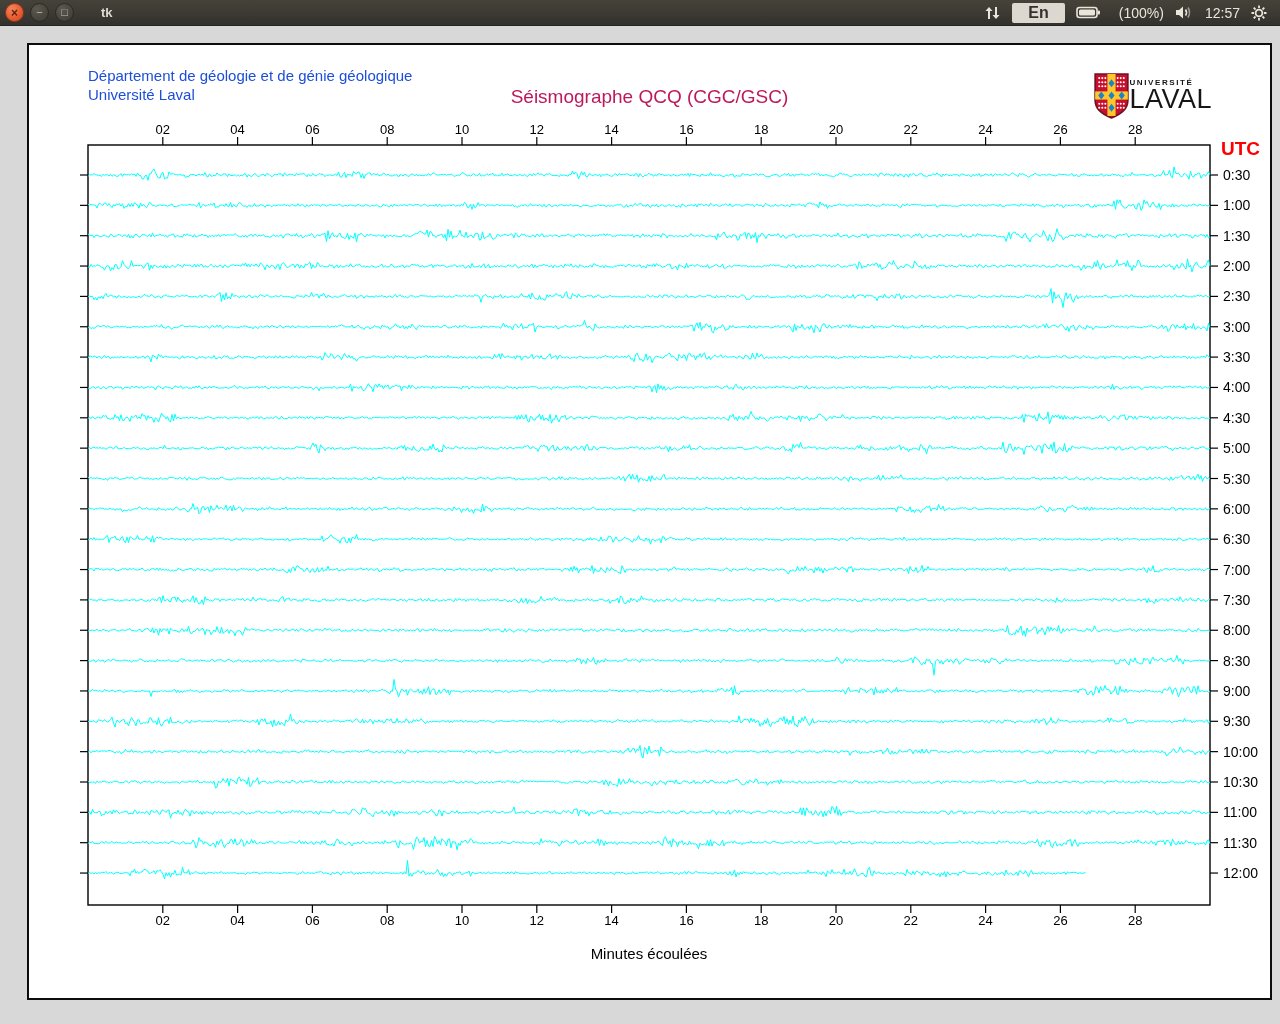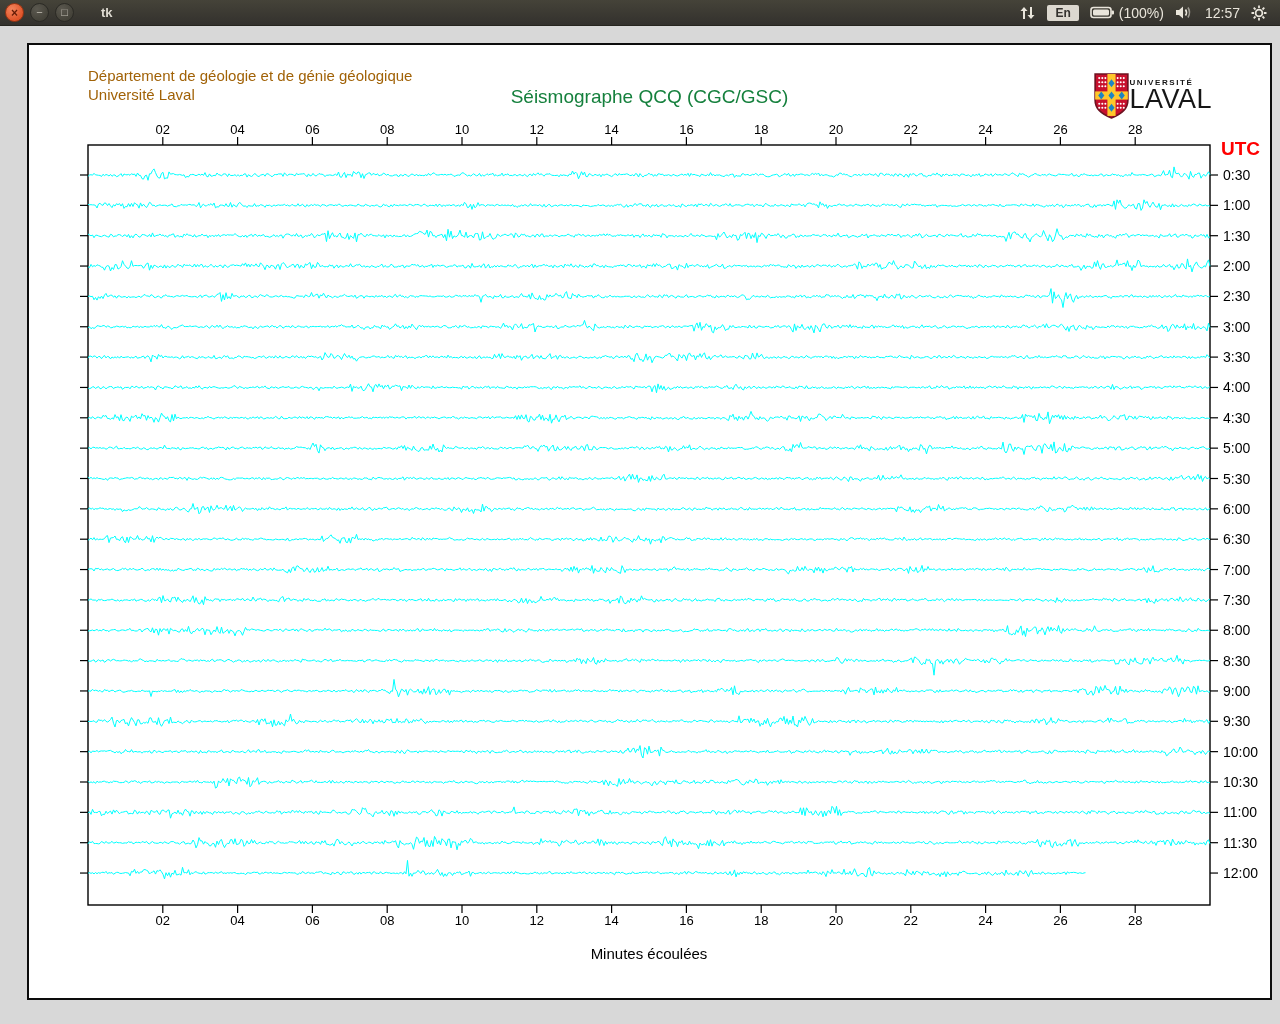--- a/index.html
+++ b/index.html
@@ -27,36 +27,36 @@
     background:radial-gradient(circle at 35% 30%, #f4845c, #e0552a 70%);
     border:1px solid #9c3513; color:#651c07; font-weight:bold; font-size:12px;
   }
   .wbtn.dim {
     background:radial-gradient(circle at 35% 30%, #5b584f, #434138 75%);
     border:1px solid #2b2a25; color:#c2beb3;
   }
   .win-title { margin-left:27px; color:#dfdbd2; font-weight:bold; font-size:13px; }
   .tray { margin-left:auto; display:flex; align-items:center; gap:11px; padding-right:13px;
           color:#e9e5db; font-size:14px; }
-  .kb-badge { background:#dcd8cf; color:#33312d; font-size:12px; font-weight:bold;
-              padding:1px 8px; border-radius:2px; }
+  .kb-badge { background:#dcd8cf; color:#33312d; font-size:16px; font-weight:bold;
+              padding:1px 16px; border-radius:2px; }
   .tray svg { display:block; }
 
   
   .window {
     position:absolute; left:27px; top:43px; width:1245px; height:957px;
     background:#ffffff; border:2px solid #0c0c0c;
   }
   .hdr-left {
     position:absolute; left:59px; top:21px;
-    font-size:15px; line-height:19px; color:#a16207;
+    font-size:15px; line-height:19px; color:#1d4ed8;
   }
   .chart-title {
     position:absolute; left:0; top:41px; width:100%;
-    text-align:center; font-size:19px; color:#15803d;
+    text-align:center; font-size:19px; color:#be185d;
   }
   .logo { position:absolute; right:58px; top:28px; display:flex; align-items:flex-start; }
   .logo-text { padding-top:5px; color:#161616; }
   .logo-univ { font-size:8px; letter-spacing:1.6px; font-weight:bold; }
   .logo-laval { font-size:27px; font-weight:normal; letter-spacing:0.5px; line-height:0.95; }
   #chart { position:absolute; left:0; top:0; }
 </style>
 </head>
 <body>
 
@@ -72,21 +72,21 @@
       <svg width="17" height="16" viewBox="0 0 17 16">
         <g stroke="#e9e5db" stroke-width="2" fill="#e9e5db">
           <path d="M5 14 V4" fill="none"></path>
             <path d="M1.5 6 L5 2 L8.5 6 Z" stroke="none"></path>
           <path d="M12 2 V12" fill="none"></path>
             <path d="M8.5 10 L12 14 L15.5 10 Z" stroke="none"></path>
         </g>
       </svg>
     </span>
     <span class="kb-badge">En</span>
-    <span style="display:flex;align-items:center;gap:4px;">
+    <span style="display:flex;align-items:center;gap:18px;">
       <span>
         <svg width="25" height="13" viewBox="0 0 25 13">
           <rect x="1" y="1.5" width="20" height="10" rx="2.5" fill="none" stroke="#e9e5db" stroke-width="1.6"></rect>
           <rect x="3" y="3.5" width="16" height="6" rx="1.5" fill="#e9e5db"></rect>
           <rect x="21.5" y="4.5" width="2.5" height="4" rx="1" fill="#e9e5db"></rect>
         </svg>
       </span>
       <span>(100%)</span>
     </span>
     <span>

